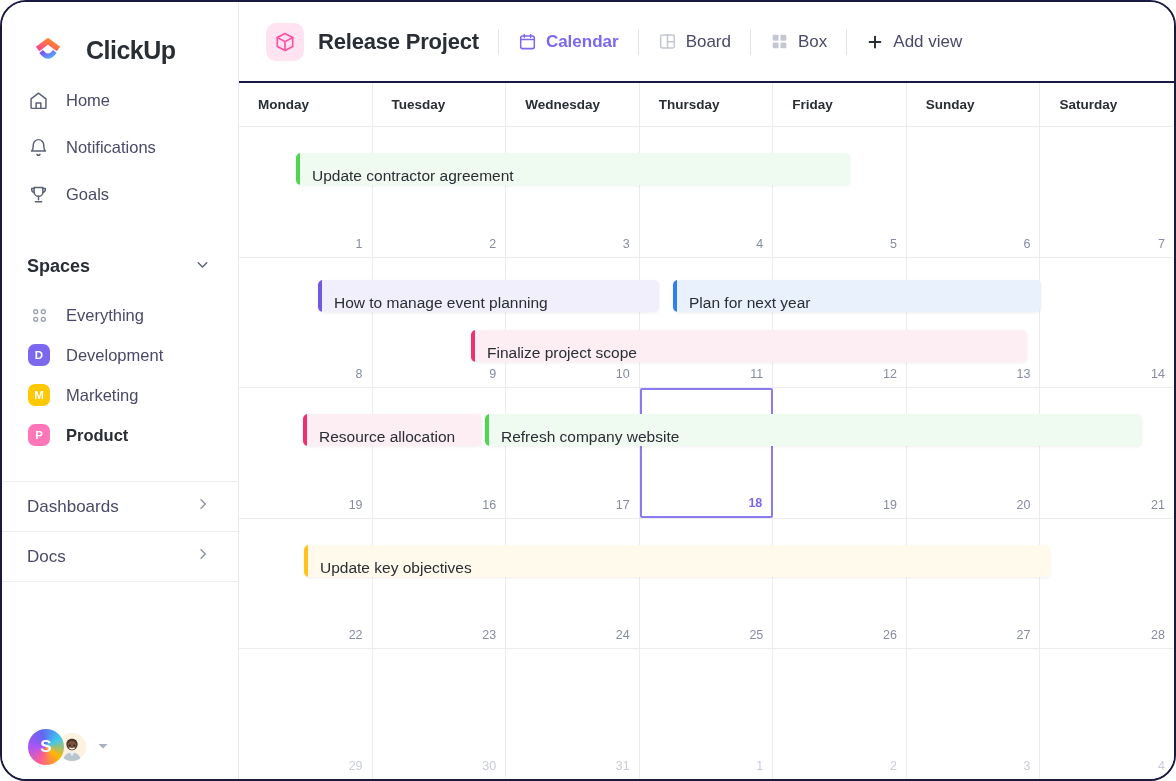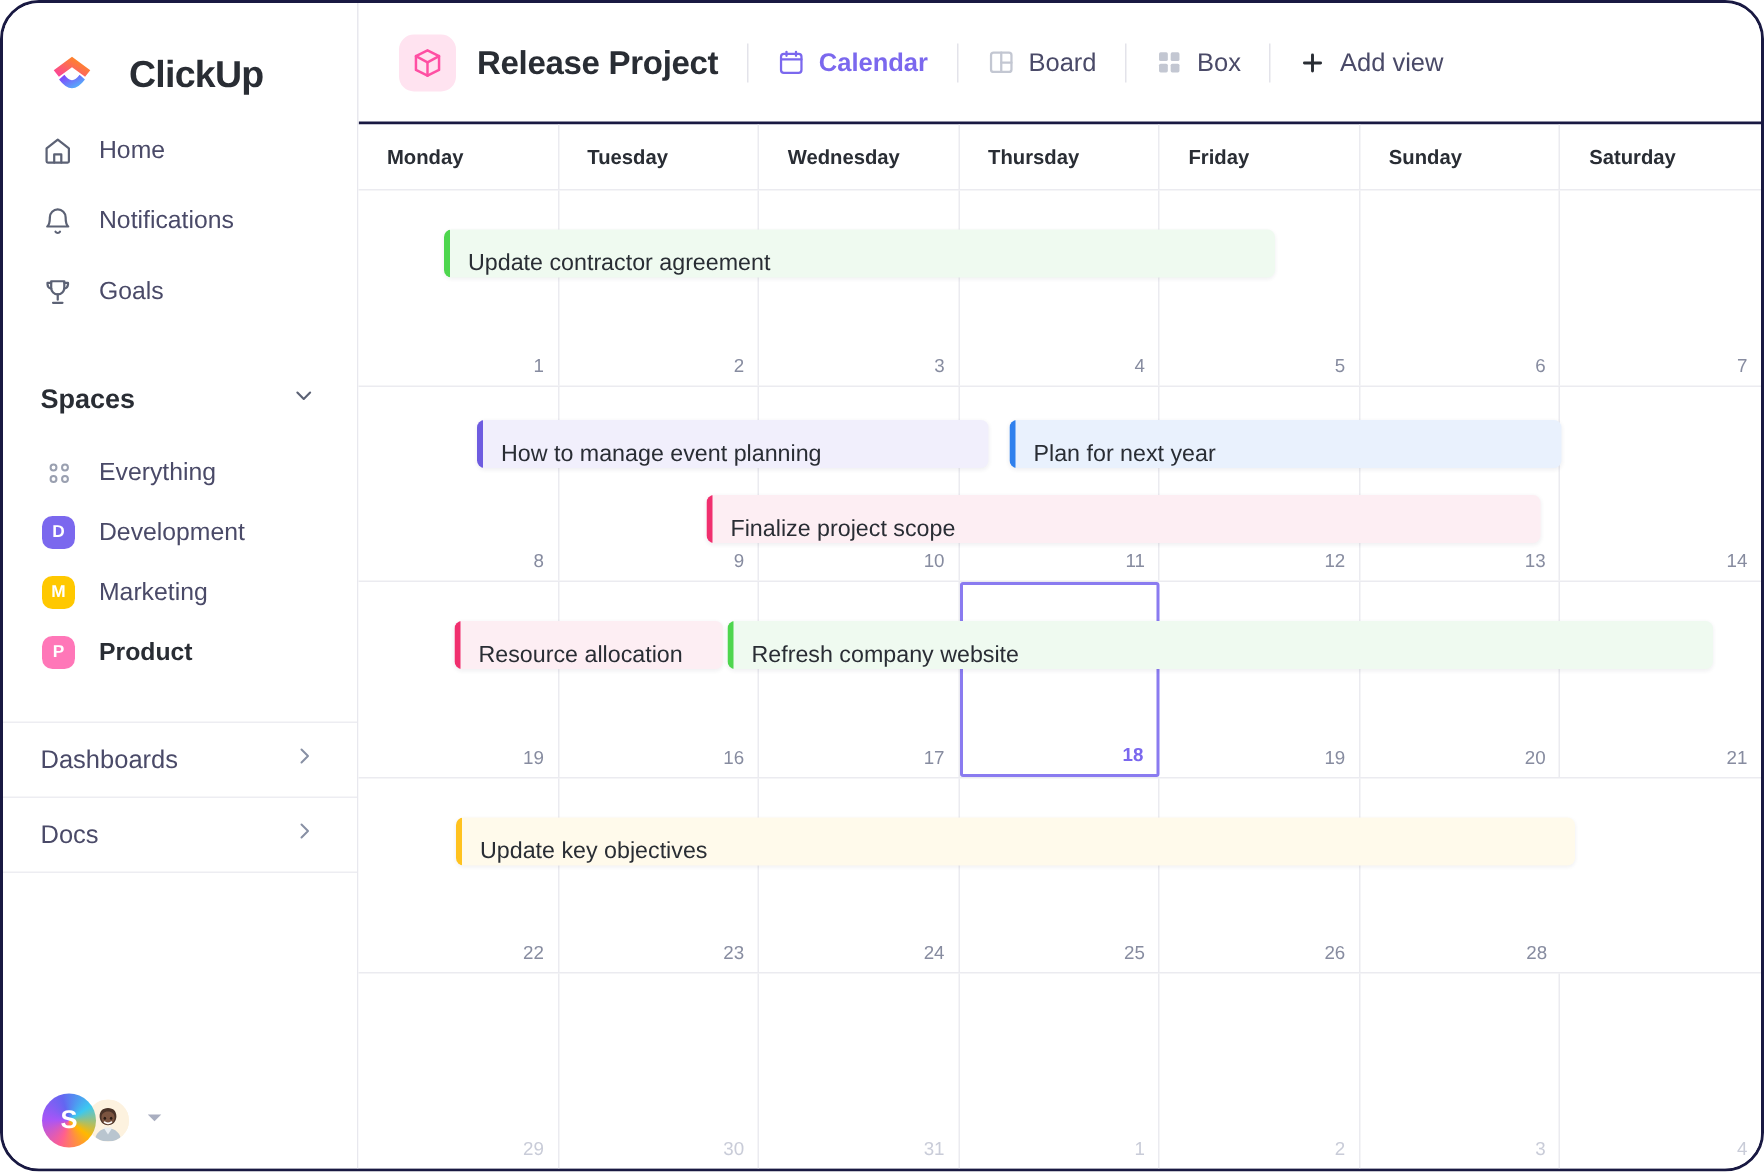--- a/index.html
+++ b/index.html
@@ -633,20 +633,23 @@
               <div class="day-cell">
                 <span class="day-num">24</span>
               </div>
               <div class="day-cell">
                 <span class="day-num">25</span>
               </div>
               <div class="day-cell">
                 <span class="day-num">26</span>
               </div>
               <div class="day-cell">
+                <span class="day-num">27</span>
+              </div>
+              <div class="day-cell">
                 <span class="day-num">28</span>
               </div>
             </div>
             <div class="events-layer">
               <div class="event" style="left: 65px; width: 746px; top: 26px; background: rgb(255, 250, 235);">
                 <span class="event-bar" style="background: rgb(255, 194, 31);"></span>
                 <span class="event-title">Update key objectives</span>
               </div>
             </div>
           </div>

